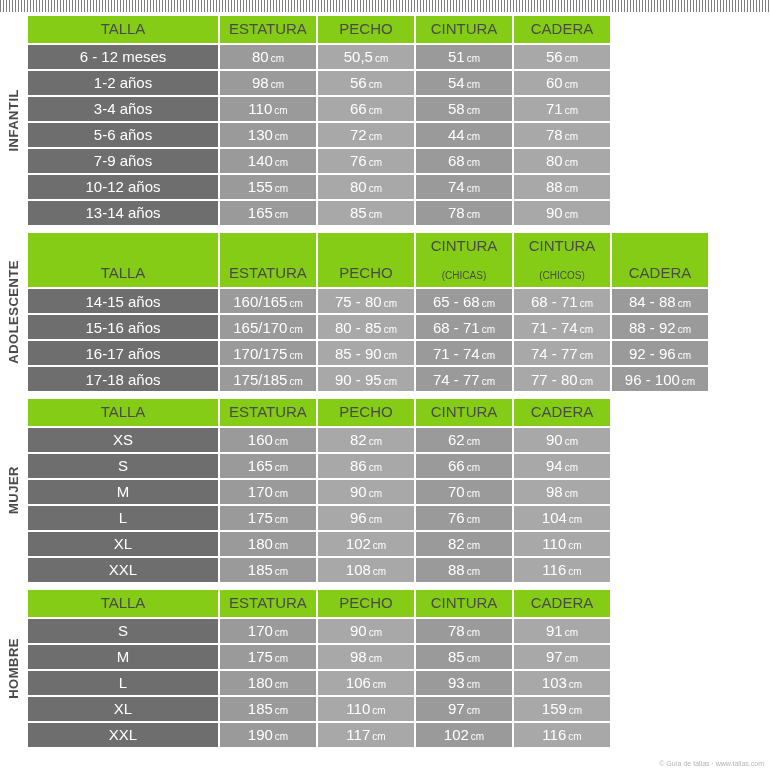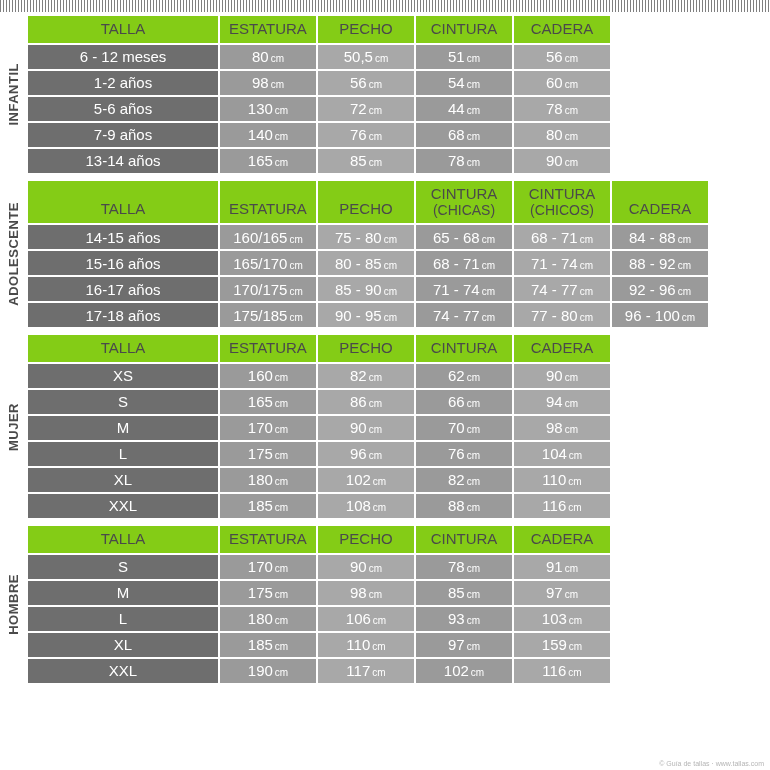--- a/index.html
+++ b/index.html
@@ -72,23 +72,23 @@
     font-size: 15px;
     color: #4a4a4a;
     background: #84cc16;
     padding: 5px 0 6px 0;
     text-align: center;
     vertical-align: bottom;
     line-height: 1.05;
   }
   table.size-table th .sub {
     display: block;
-    font-size: 14px;
+    font-size: 10px;
     color: #4a4a4a;
-    margin-top: 1px;
+    margin-top: 17px;
   }
   table.size-table td {
     text-align: center;
     vertical-align: middle;
     color: #ffffff;
     font-size: 15px;
     height: 22px;
     padding: 1px 2px;
   }
   td.talla-cell {
@@ -164,32 +164,46 @@
               <td class="val-cell alt"><span>56</span><span class="unit">cm</span></td>
             </tr>
             <tr>
               <td class="talla-cell">1-2 años</td>
               <td class="val-cell"><span>98</span><span class="unit">cm</span></td>
               <td class="val-cell alt"><span>56</span><span class="unit">cm</span></td>
               <td class="val-cell"><span>54</span><span class="unit">cm</span></td>
               <td class="val-cell alt"><span>60</span><span class="unit">cm</span></td>
             </tr>
             <tr>
+              <td class="talla-cell">3-4 años</td>
+              <td class="val-cell"><span>110</span><span class="unit">cm</span></td>
+              <td class="val-cell alt"><span>66</span><span class="unit">cm</span></td>
+              <td class="val-cell"><span>58</span><span class="unit">cm</span></td>
+              <td class="val-cell alt"><span>71</span><span class="unit">cm</span></td>
+            </tr>
+            <tr>
               <td class="talla-cell">5-6 años</td>
               <td class="val-cell"><span>130</span><span class="unit">cm</span></td>
               <td class="val-cell alt"><span>72</span><span class="unit">cm</span></td>
               <td class="val-cell"><span>44</span><span class="unit">cm</span></td>
               <td class="val-cell alt"><span>78</span><span class="unit">cm</span></td>
             </tr>
             <tr>
               <td class="talla-cell">7-9 años</td>
               <td class="val-cell"><span>140</span><span class="unit">cm</span></td>
               <td class="val-cell alt"><span>76</span><span class="unit">cm</span></td>
               <td class="val-cell"><span>68</span><span class="unit">cm</span></td>
               <td class="val-cell alt"><span>80</span><span class="unit">cm</span></td>
+            </tr>
+            <tr>
+              <td class="talla-cell">10-12 años</td>
+              <td class="val-cell"><span>155</span><span class="unit">cm</span></td>
+              <td class="val-cell alt"><span>80</span><span class="unit">cm</span></td>
+              <td class="val-cell"><span>74</span><span class="unit">cm</span></td>
+              <td class="val-cell alt"><span>88</span><span class="unit">cm</span></td>
             </tr>
             <tr>
               <td class="talla-cell">13-14 años</td>
               <td class="val-cell"><span>165</span><span class="unit">cm</span></td>
               <td class="val-cell alt"><span>85</span><span class="unit">cm</span></td>
               <td class="val-cell"><span>78</span><span class="unit">cm</span></td>
               <td class="val-cell alt"><span>90</span><span class="unit">cm</span></td>
             </tr>
           </tbody>
         </table>

